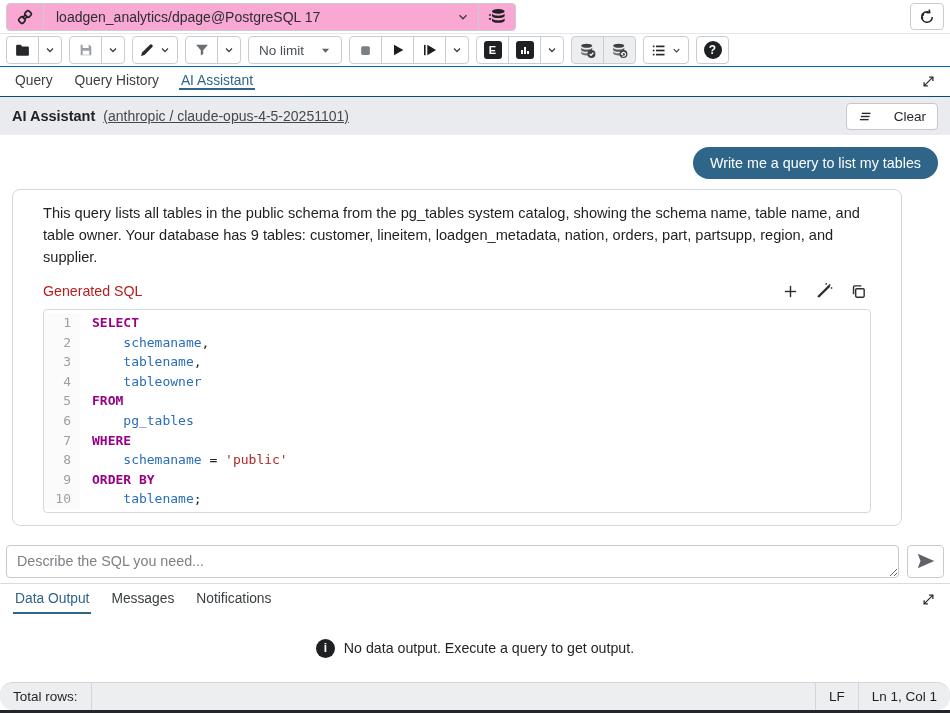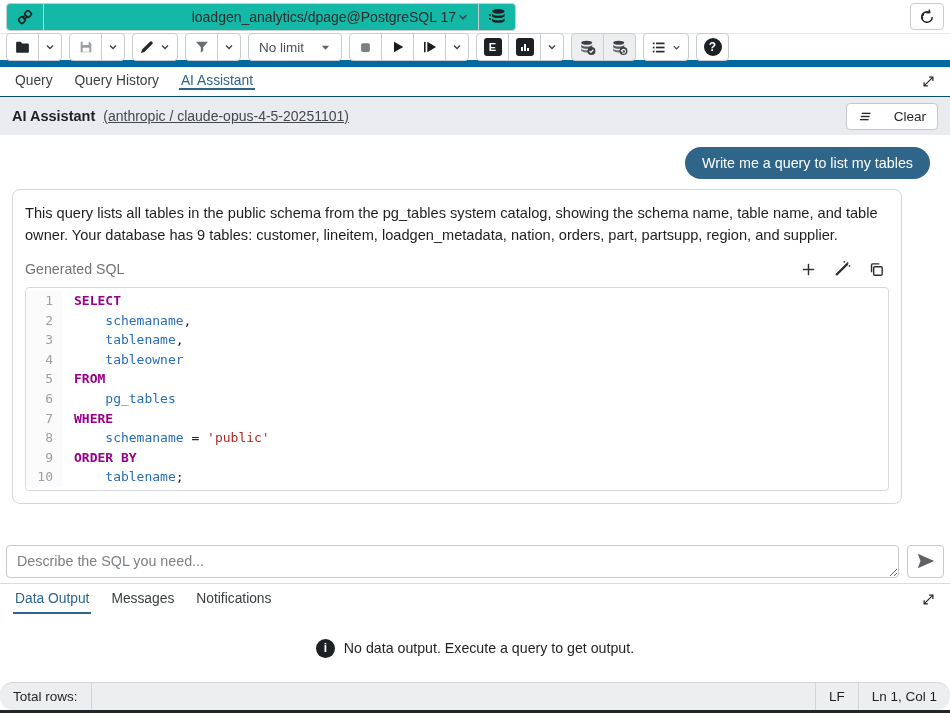--- a/index.html
+++ b/index.html
@@ -22,24 +22,23 @@
   
   .conn-bar {
     height: 34px; flex: 0 0 34px;
     display: flex; align-items: center;
     padding: 0 6px; gap: 6px;
     border-bottom: 1px solid #e4e7ea;
     background: #fff;
   }
   .conn-group { display: flex; align-items: stretch; height: 28px; }
   .seg {
-    background: #14b8a6; border: 1px solid var(--border);
+    background: #f9a8d4; border: 1px solid var(--border);
     display: flex; align-items: center; justify-content: center;
     cursor: pointer;
-    text-align: right;
   }
   .seg + .seg { margin-left: -1px; }
   .seg.first { border-radius: 4px 0 0 4px; }
   .seg.last  { border-radius: 0 4px 4px 0; }
   .conn-icon-btn { width: 38px; }
   .conn-select {
     width: 436px; justify-content: flex-start;
     padding: 0 8px 0 12px; font-size: 14px; color: #2b2e31;
   }
   .conn-select .val { flex: 1; white-space: nowrap; overflow: hidden; }
@@ -49,21 +48,21 @@
     width: 34px; height: 27px; background: #fff;
     border: 1px solid var(--border); border-radius: 4px;
     display: flex; align-items: center; justify-content: center; cursor: pointer;
   }
 
   
   .toolbar {
     height: 33px; flex: 0 0 33px;
     display: flex; align-items: center; gap: 7px;
     padding: 0 6px;
-    border-bottom: 7px solid #0369a1;
+    border-bottom: 1px solid #0369a1;
   }
   .tb-group { display: flex; height: 28px; }
   .tb-btn {
     min-width: 33px; padding: 0 6px;
     background: #fff; border: 1px solid var(--border);
     display: flex; align-items: center; justify-content: center; gap: 4px;
     cursor: pointer; border-radius: 0;
   }
   .tb-group .tb-btn:first-child { border-radius: 4px 0 0 4px; }
   .tb-group .tb-btn:last-child  { border-radius: 0 4px 4px 0; }
@@ -117,35 +116,35 @@
   .ai-model { font-size: 14px; color: #44484c; text-decoration: underline; }
   .clear-btn {
     margin-left: auto; height: 27px;
     background: #fff; border: 1px solid #c4c8cc; border-radius: 4px;
     display: flex; align-items: center; gap: 21px;
     padding: 0 11px; font-size: 13.5px; color: #26282a; cursor: pointer;
   }
 
   
   .chat { flex: 1 1 auto; background: #fff; overflow: hidden; padding-top: 12px; }
-  .bubble-row { display: flex; justify-content: flex-end; padding: 0 20px; }
+  .bubble-row { display: flex; justify-content: flex-end; padding: 0 12px; }
   .user-bubble {
     background: var(--primary); color: #fff;
     border-radius: 17px; padding: 8px 17px;
     font-size: 14.3px;
   }
   .ai-card {
     margin: 10px 48px 0 12px;
     border: 1px solid #d4d8dd; border-radius: 8px;
-    padding: 12px 12px;
+    padding: 12px 30px;
     background: #fff;
   }
   .ai-card .resp { font-size: 14.6px; line-height: 22px; color: #1d1f21; margin-bottom: 10px; }
   .gensql-row { display: flex; align-items: center; }
-  .gensql-label { font-size: 14.2px; color: #737373; }
+  .gensql-label { font-size: 14.2px; color: #b91c1c; }
   .gensql-actions { margin-left: auto; display: flex; gap: 8px; }
   .mini-icon-btn {
     width: 26px; height: 26px; border: none; background: transparent;
     display: flex; align-items: center; justify-content: center; cursor: pointer;
   }
 
   
   .code-block {
     margin-top: 5px;
     border: 1px solid #d6dade; border-radius: 4px;

